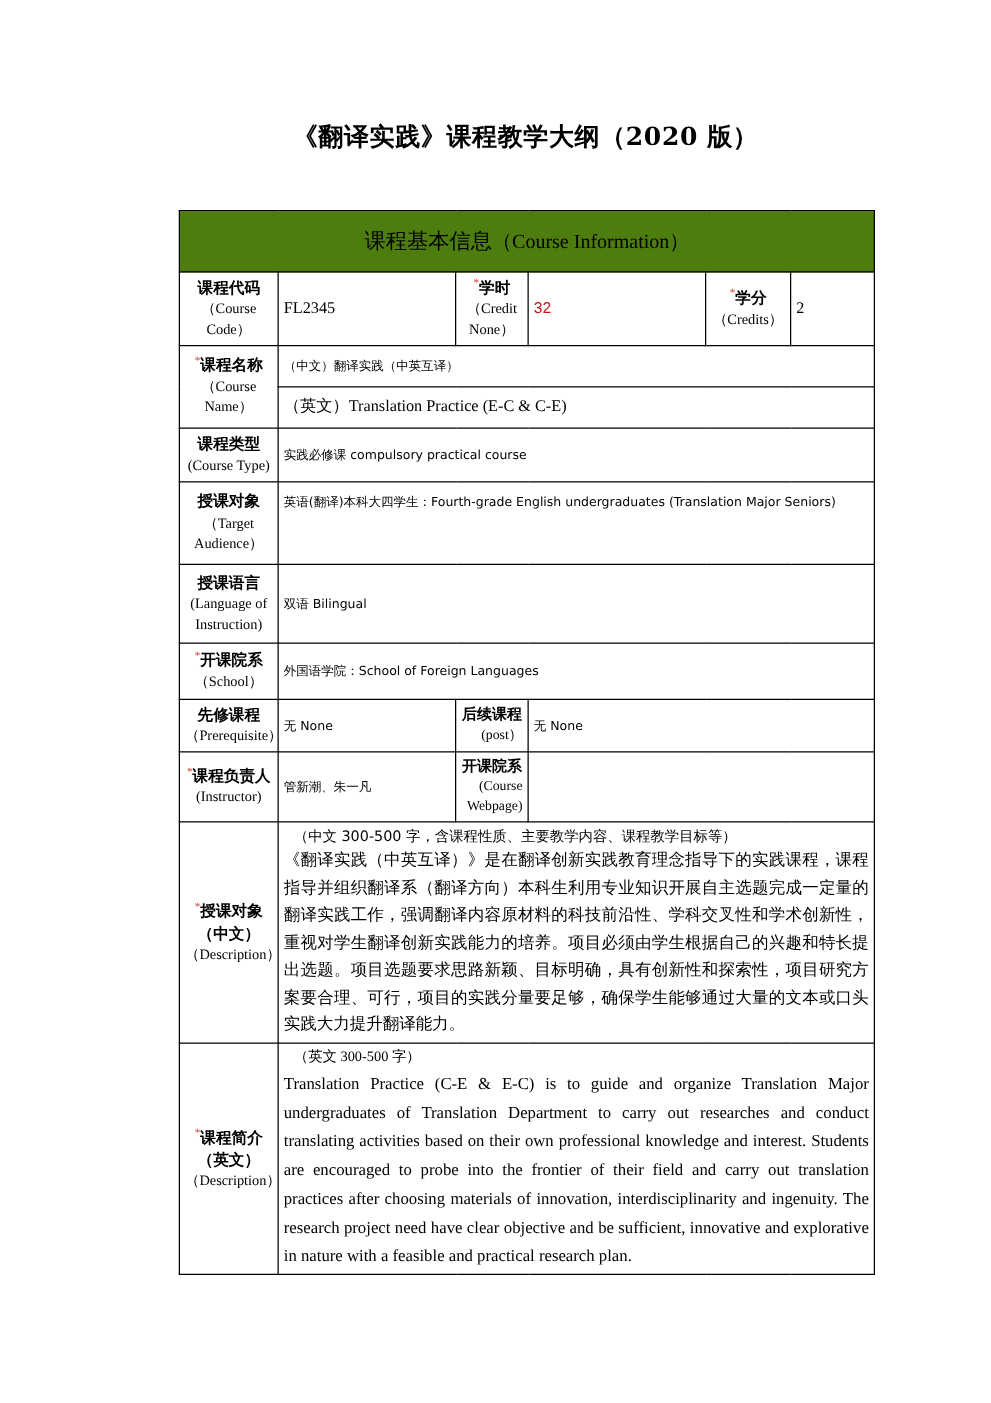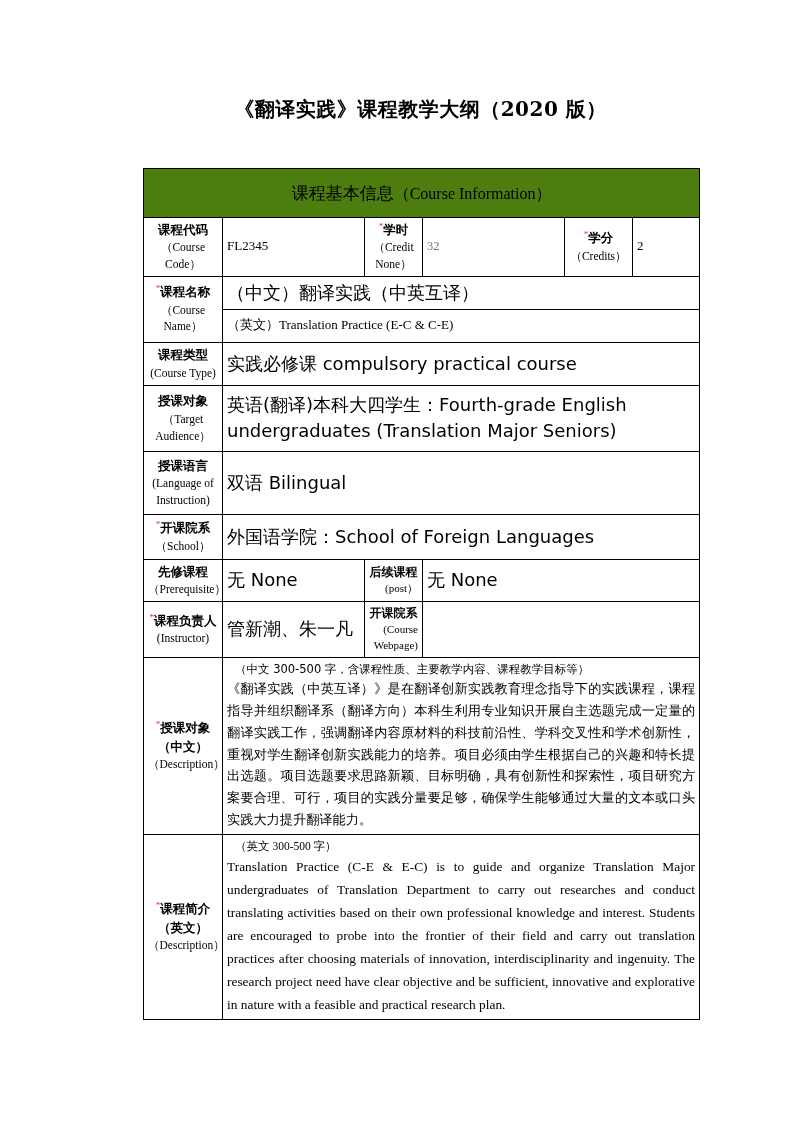--- a/index.html
+++ b/index.html
@@ -85,27 +85,27 @@
   }
   
   .val {
     text-align: left;
     font-size: 13px;
     padding-left: 5px;
     padding-right: 5px;
   }
   .val .cnv {
     font-family: "DejaVu Sans", sans-serif;
-    font-size: 18px;
+    font-size: 10px;
   }
   .val .env {
     font-family: "Liberation Serif", serif;
     font-size: 13px;
   }
-  .num-red { color: #737373; font-family: Liberation Serif, serif; font-size: 12.5px; }
+  .num-red { color: #b91c1c; font-family: Liberation Sans, sans-serif; font-size: 12.5px; }
 
   .mini-lab {
     text-align: center;
     font-size: 11.5px;
     line-height: 1.5;
     padding: 3px 1px;
   }
   .mini-lab .cn {
     font-family: "DejaVu Sans", sans-serif;
     font-size: 12px;

